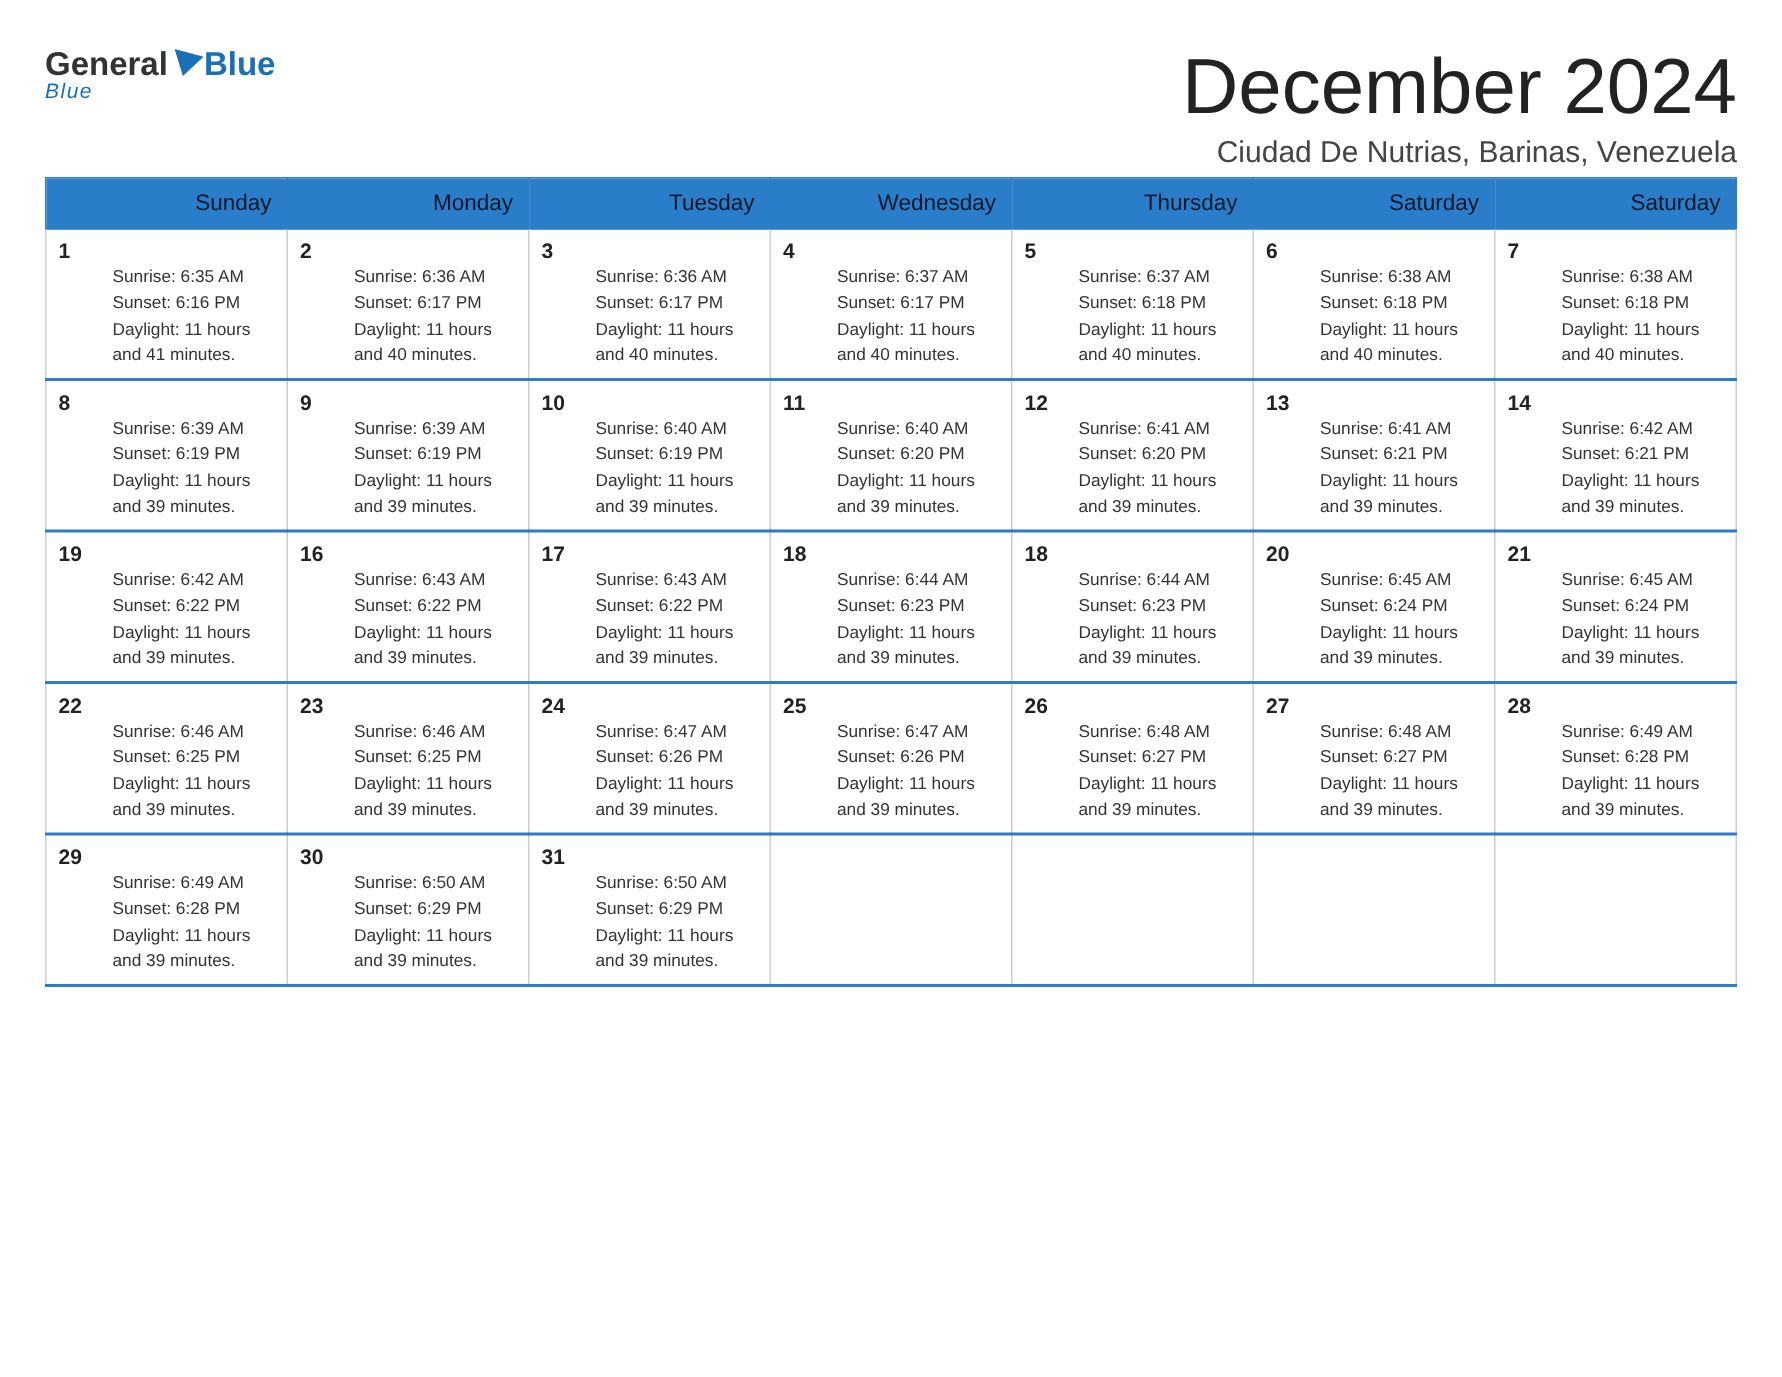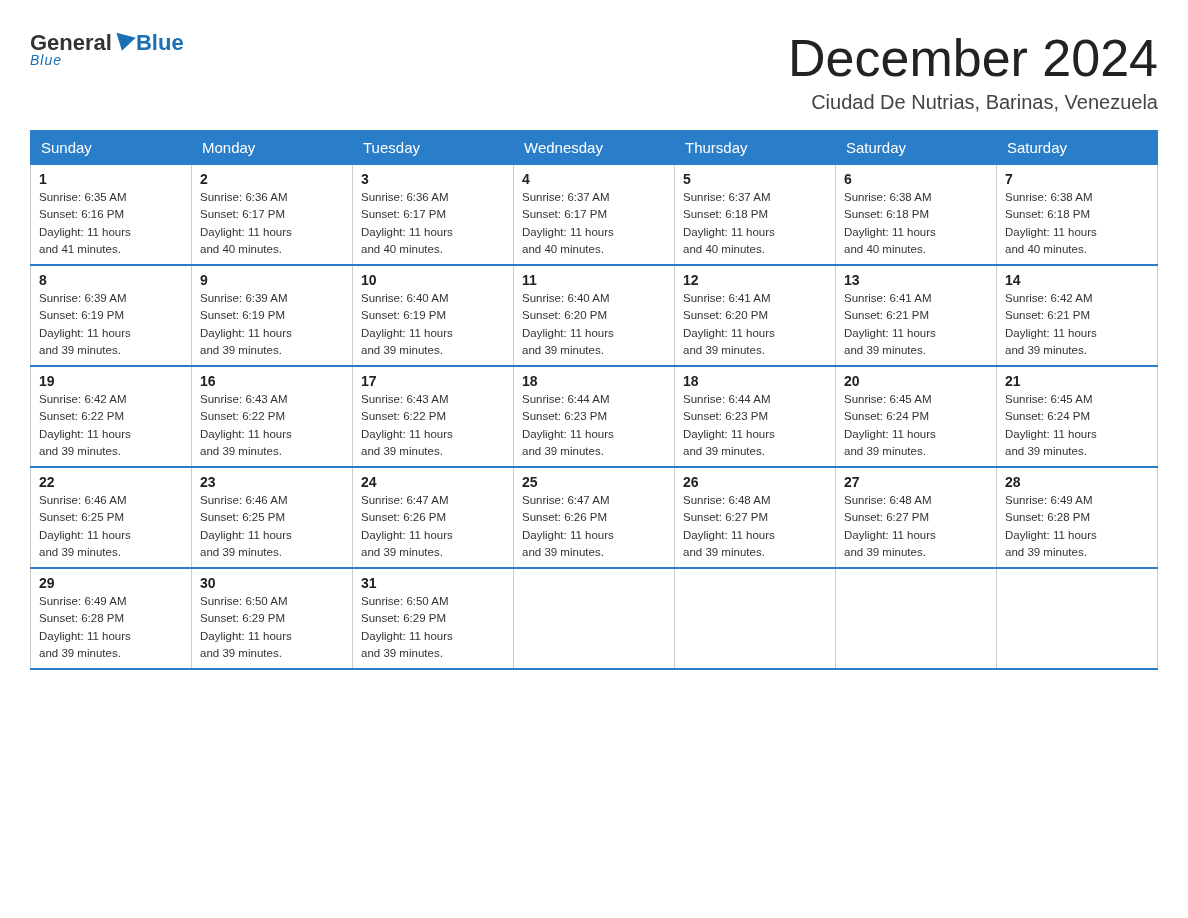--- a/index.html
+++ b/index.html
@@ -7,21 +7,21 @@
       font-family: Arial, sans-serif;
       background: #fff;
       padding: 30px;
       width: 1188px;
       min-height: 918px;
     }
     .header-area {
       display: flex;
       justify-content: space-between;
       align-items: flex-start;
-      margin-bottom: 16px;
+      margin-bottom: 4px;
     }
     .logo {
       display: flex;
       flex-direction: column;
       align-items: flex-start;
     }
     .logo-text {
       display: flex;
       align-items: center;
       font-size: 22px;
@@ -58,45 +58,46 @@
       font-size: 20px;
       color: #444;
       margin-top: 4px;
     }
     table {
       width: 100%;
       border-collapse: collapse;
     }
     thead tr th {
       background: #2a7dc9;
-      color: #ffffff;
+      color: #0f172a;
       font-size: 15px;
       font-weight: normal;
       padding: 8px 10px;
       border: 1px solid #2a7dc9;
-      text-align: left;
+      text-align: right;
     }
     tbody tr td {
       border: 1px solid #ccc;
       vertical-align: top;
       padding: 6px 8px;
       width: 14.28%;
       min-height: 80px;
     }
     .day-number {
       font-size: 14px;
       font-weight: bold;
       color: #222;
       display: block;
       margin-bottom: 2px;
     }
     .day-info {
       font-size: 11.5px;
       color: #333;
       line-height: 1.5;
+      margin-left: 36px;
     }
     tbody tr {
       border-bottom: 2px solid #2a7dc9;
     }
     td.empty { background: #fff; }
   </style>
 </head>
 <body>
 
 <div class="header-area">

